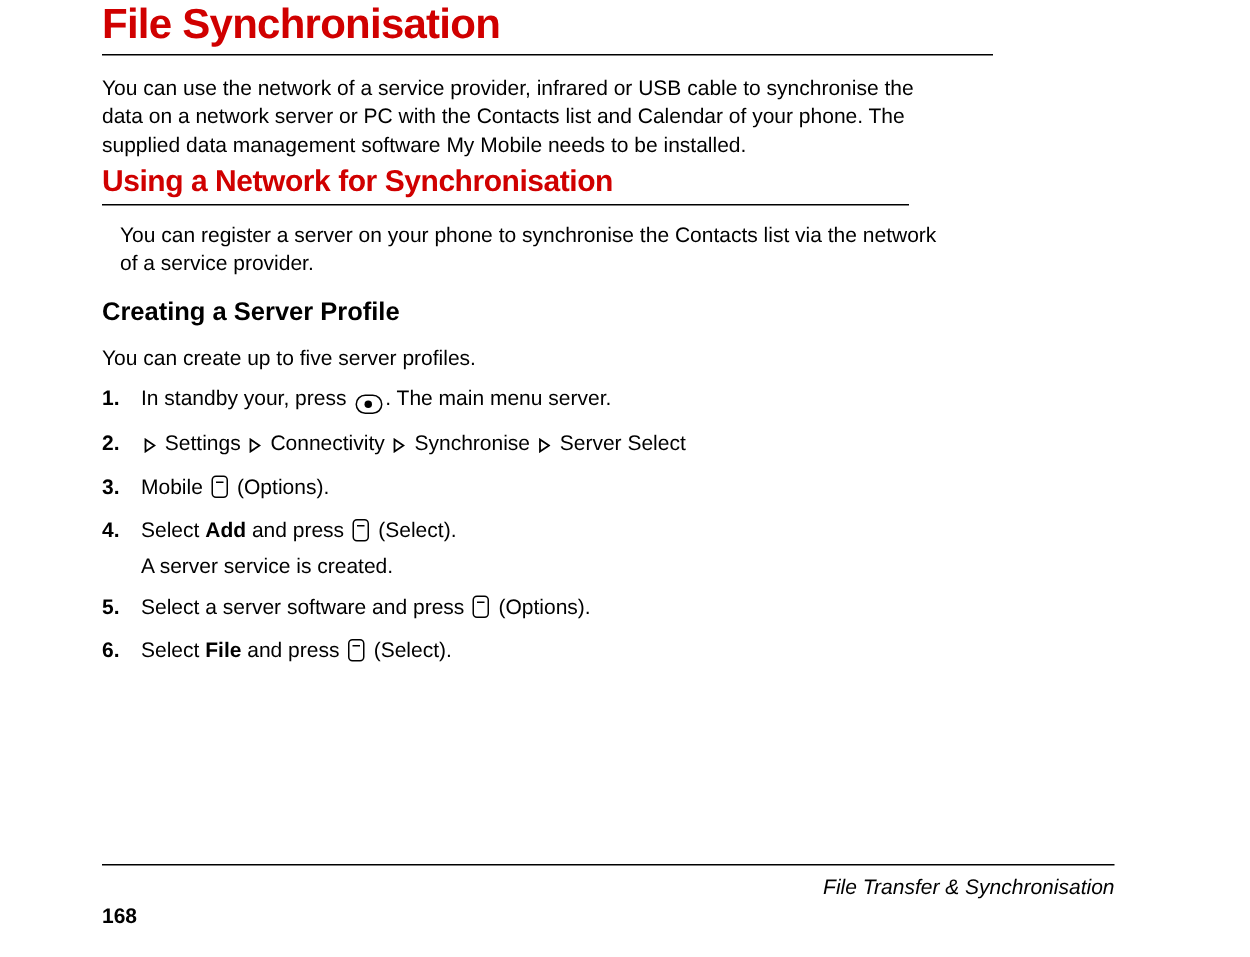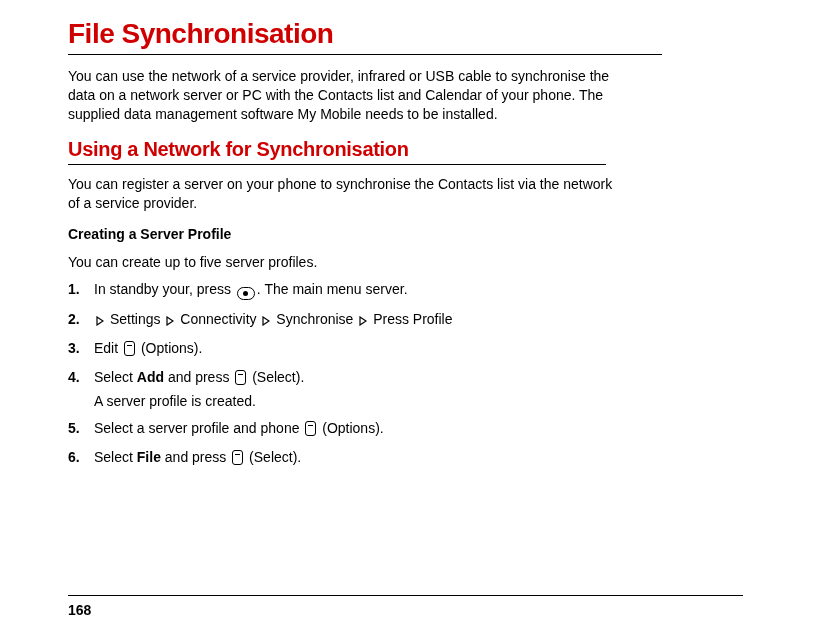--- a/index.html
+++ b/index.html
@@ -11,58 +11,59 @@
       color: #000;
       position: relative;
       padding: 0 90px 0 68px;
     }
     .main-title {
       color: #d00000;
       font-size: 28px;
       font-weight: bold;
       font-stretch: condensed;
       letter-spacing: -0.5px;
-      padding-top: 18px;
+      padding-top: 0;
     }
     .main-rule {
       border: none;
       border-top: 1.5px solid #000;
       margin-top: 4px;
       margin-bottom: 12px;
       width: 594px;
     }
     .intro {
       font-size: 14px;
       font-stretch: condensed;
       line-height: 1.35;
       width: 556px;
     }
     .section-title {
       color: #d00000;
       font-size: 20px;
       font-weight: bold;
       font-stretch: condensed;
       letter-spacing: -0.3px;
-      margin-top: 14px;
+      margin-top: 4px;
     }
     .section-rule {
       border: none;
       border-top: 1px solid #000;
       margin-top: 3px;
       margin-bottom: 10px;
       width: 538px;
     }
     .section-intro {
       font-size: 14px;
       font-stretch: condensed;
       line-height: 1.35;
       width: 556px;
+      margin-left: 12px;
     }
     .sub-title {
-      font-size: 14px;
+      font-size: 17px;
       font-weight: bold;
       font-stretch: condensed;
       margin-top: 14px;
     }
     .sub-intro {
       font-size: 14px;
       font-stretch: condensed;
       margin-top: 12px;
     }
     ol {
@@ -133,21 +134,21 @@
       bottom: 20px;
       left: 68px;
       right: 90px;
       border-top: 1px solid #000;
       padding-top: 6px;
       display: flex;
       justify-content: space-between;
       font-size: 14px;
       font-stretch: condensed;
     }
-    .footer .pg { font-weight: bold; }
+    .footer .pg { font-weight: bold; margin-top: 19px; }
     .footer .sect { font-style: italic; }
   </style>
 </head>
 <body>
 
 <h1 class="main-title">File Synchronisation</h1>
 <hr class="main-rule">
 <p class="intro">You can use the network of a service provider, infrared or USB cable to synchronise the data on a network server or PC with the Contacts list and Calendar of your phone. The supplied data management software My Mobile needs to be installed.</p>
 
 <h2 class="section-title">Using a Network for Synchronisation</h2>
@@ -172,38 +173,39 @@
           <path d="M1 1 L1 9 L7 5 Z" fill="none" stroke="#000" stroke-width="1.2"></path>
         </svg></span>
     <b>Connectivity</b>
     <span class="nav-arrow"><svg width="8" height="10">
           <path d="M1 1 L1 9 L7 5 Z" fill="none" stroke="#000" stroke-width="1.2"></path>
         </svg></span>
     <b>Synchronise</b>
     <span class="nav-arrow"><svg width="8" height="10">
           <path d="M1 1 L1 9 L7 5 Z" fill="none" stroke="#000" stroke-width="1.2"></path>
         </svg></span>
-    <b>Press Profile</b>
+    <b>Server Select</b>
   </li>
   <li>
     <span class="num">3.</span>
-    <span>Edit </span><span class="icon-soft"></span><span> (Options).</span>
+    <span>Mobile </span><span class="icon-soft"></span><span> (Options).</span>
   </li>
   <li>
     <span class="num">4.</span>
     <span>Select </span><b>Add</b><span> and press </span><span class="icon-soft"></span><span> (Select).</span>
   </li>
 </ol>
-<p class="sub-note">A server profile is created.</p>
+<p class="sub-note">A server service is created.</p>
 <ol>
   <li>
     <span class="num">5.</span>
-    <span>Select a server profile and phone </span><span class="icon-soft"></span><span> (Options).</span>
+    <span>Select a server software and press </span><span class="icon-soft"></span><span> (Options).</span>
   </li>
   <li>
     <span class="num">6.</span>
     <span>Select </span><b>File</b><span> and press </span><span class="icon-soft"></span><span> (Select).</span>
   </li>
 </ol>
 
 <div class="footer">
   <span class="pg">168</span>
+  <span class="sect">File Transfer &amp; Synchronisation</span>
 </div>
 
 </body></html>

